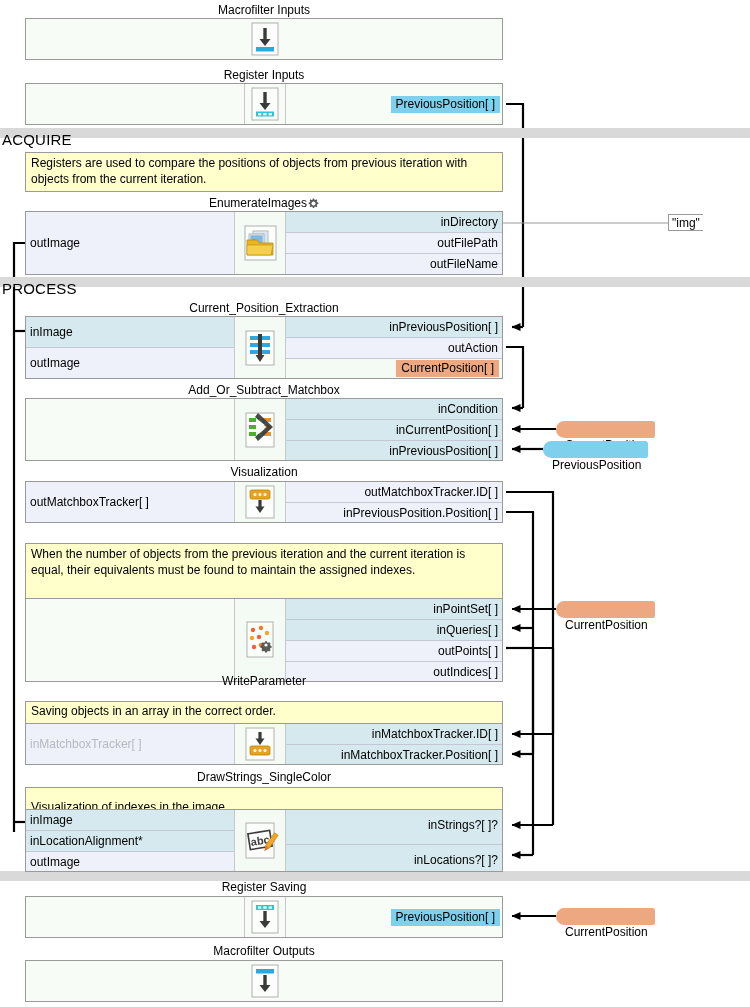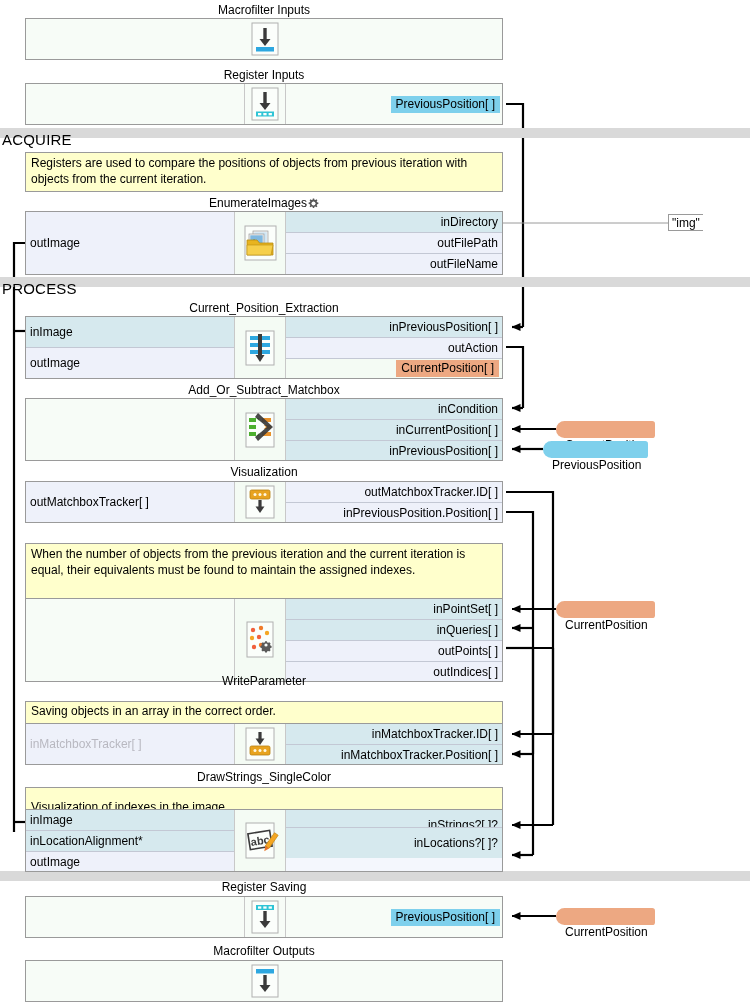--- a/index.html
+++ b/index.html
@@ -431,21 +431,21 @@
             <rect x="9" y="11" width="22" height="16" fill="#fbfefb" stroke="#3a3a3a" stroke-width="1.6"></rect>
             <text x="20" y="23.5" font-family="'Liberation Sans',sans-serif" font-size="11" font-weight="bold" fill="#3a3a3a" text-anchor="middle">abc</text>
           </g>
           <g transform="rotate(35 27 26)">
             <rect x="25" y="10" width="4.4" height="16" fill="#f5a623" stroke="#c98b15" stroke-width=".7"></rect>
             <path d="M25 26 L27.2 31 L29.4 26 z" fill="#e8742a"></path>
           </g>
         </svg>
       </div>
       <div class="col-right" style="flex:1">
-        <div class="port in" style="height:18px; line-height:31px">inStrings?[ ]?</div>
+        <div class="port in" style="height:35px; line-height:31px">inStrings?[ ]?</div>
         <div class="port in" style="height:30px; line-height:30px; border-bottom:none">inLocations?[ ]?</div>
       </div>
     </div>
   </div>
 
   <div class="blk-title" style="left:25px; top:880px; width:478px">Register Saving</div>
   <div class="blk" style="left:25px; top:896px; width:478px; height:42px">
     <div class="body-row" style="height:100%">
       <div class="col-left" style="width:218px; background:#f7fcf7"></div>
       <div class="col-icon" style="width:42px; background:#f7fcf7; border-left:1px solid #c8c8c8; border-right:1px solid #c8c8c8">

